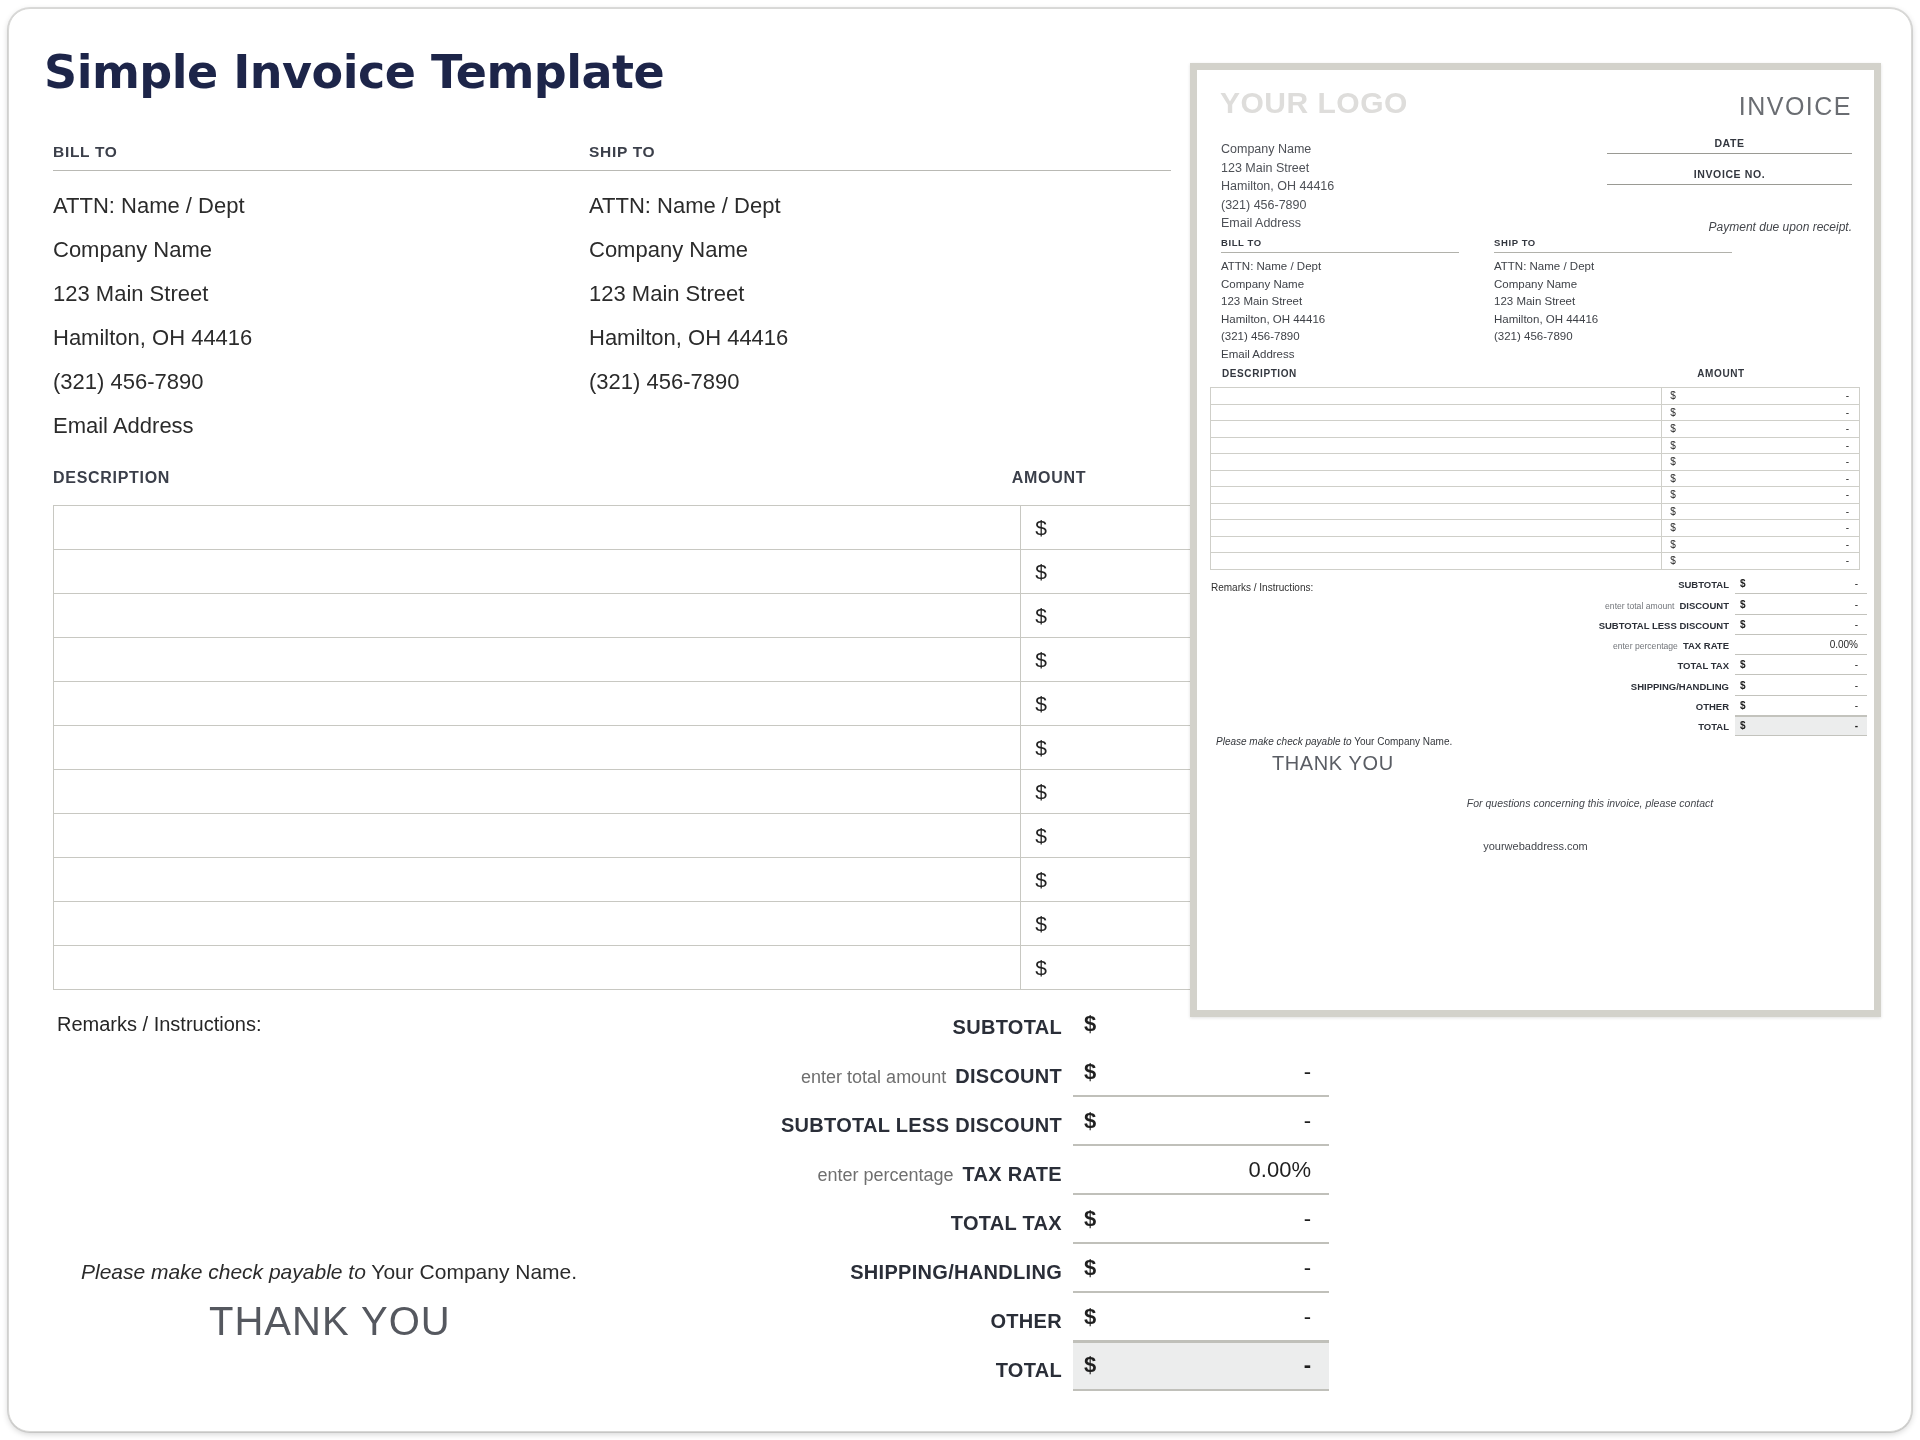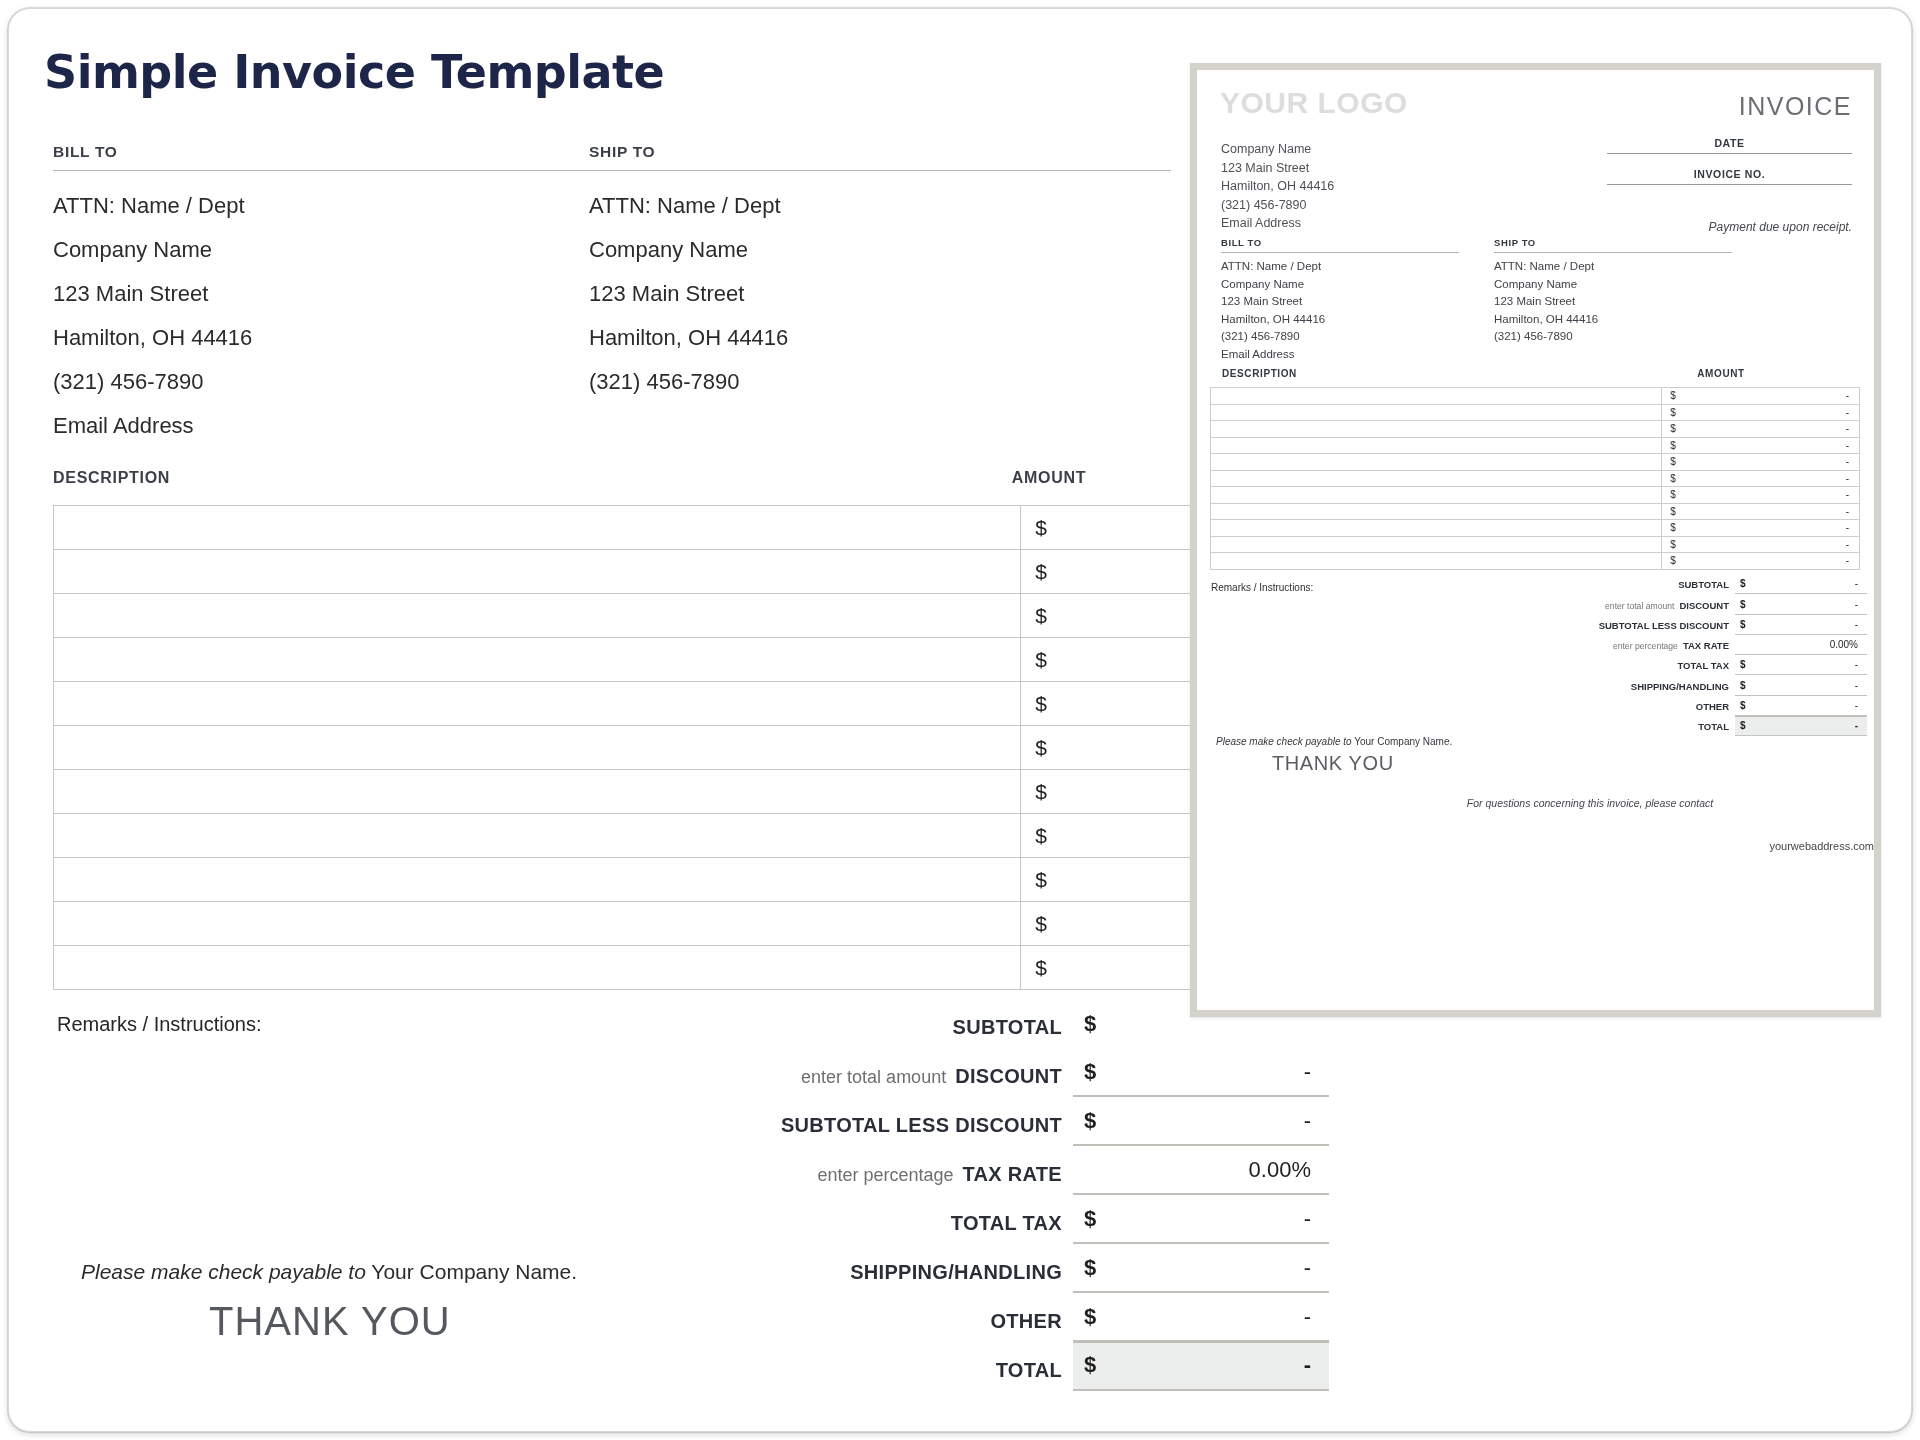--- a/index.html
+++ b/index.html
@@ -344,21 +344,21 @@
 
   #pv-payable { left: 19px; top: 666px; font-size: 10px; color: #34373c; white-space: nowrap; }
   #pv-payable .ital { font-style: italic; }
   #pv-thankyou { left: 75px; top: 682px; font-size: 20px; color: #5a5d64; letter-spacing: 0.6px; }
 
   #pv-contact {
     left: 0; top: 723px; width: 786px; text-align: center;
     font-size: 10.5px; color: #43464c; line-height: 20px;
   }
   #pv-contact .l1 { font-style: italic; }
-  #pv-web { left: 0; top: 770px; width: 677px; text-align: right; font-size: 11px; color: #43464c; }
+  #pv-web { left: 0; top: 770px; width: 677px; text-align: center; font-size: 11px; color: #43464c; }
 </style>
 </head>
 <body>
 
 <div id="page-sheet">
 
   <div id="main-doc">
 
     <div id="doc-title">Simple Invoice Template</div>
 

